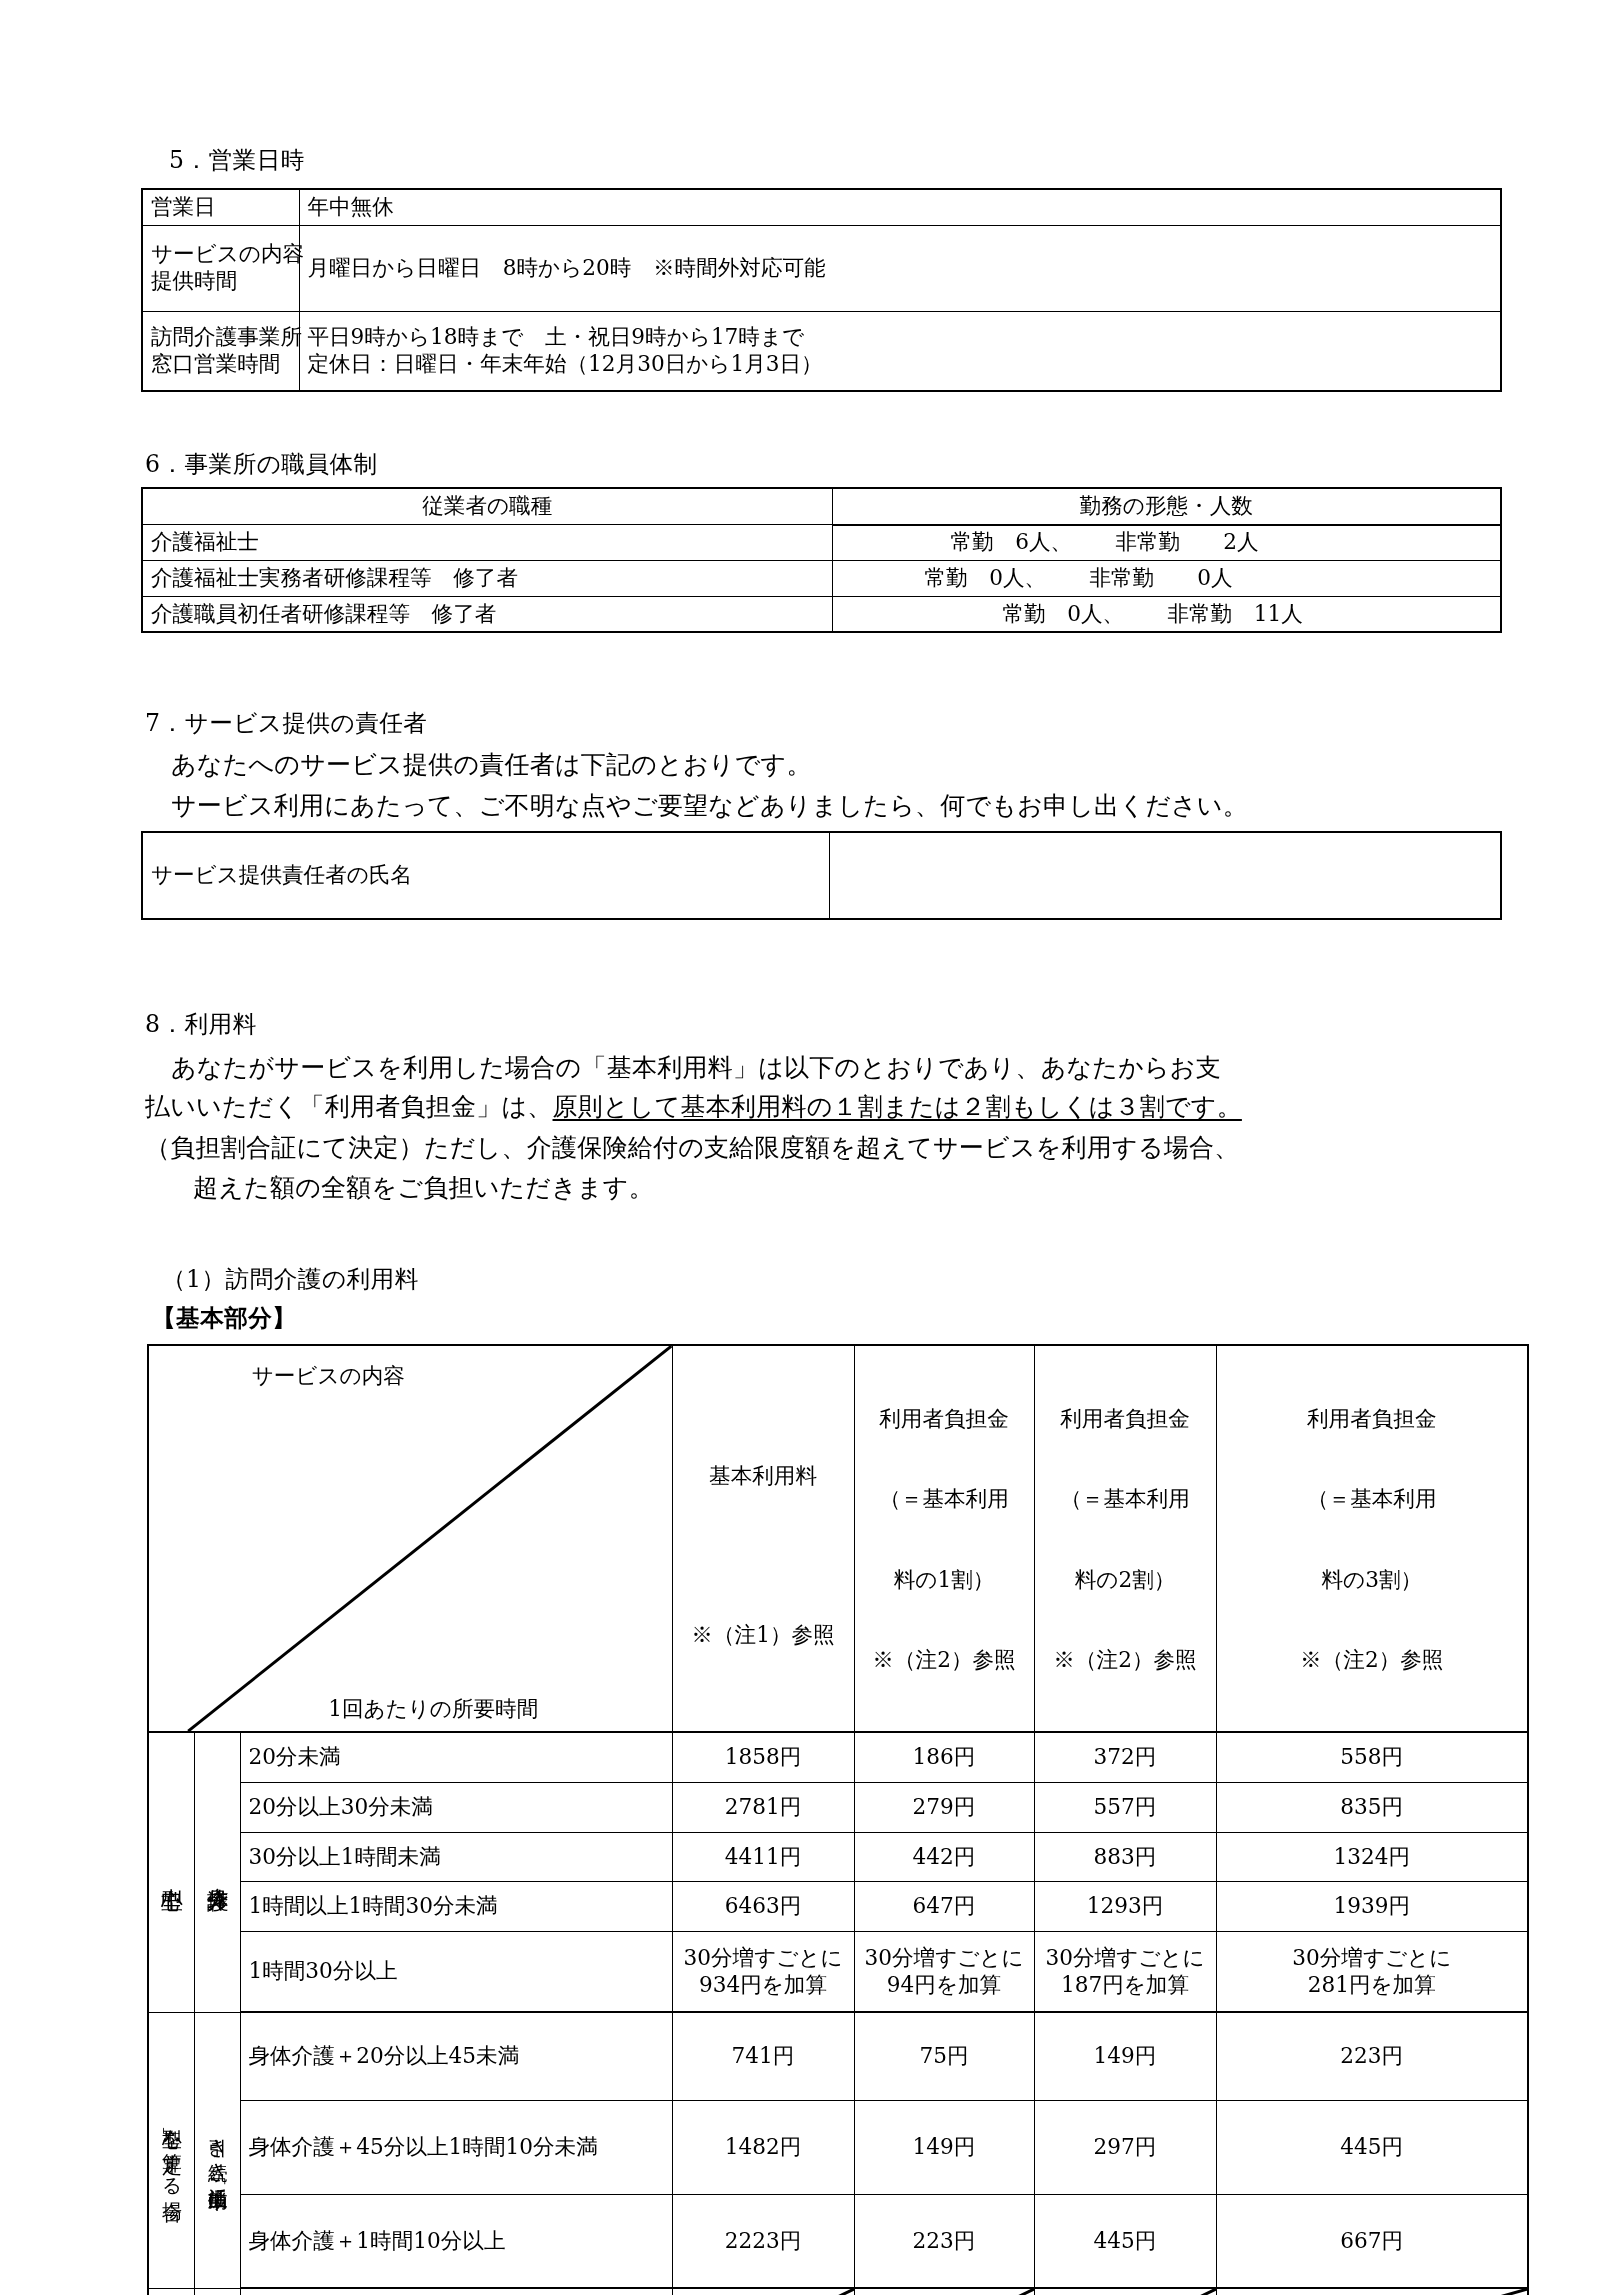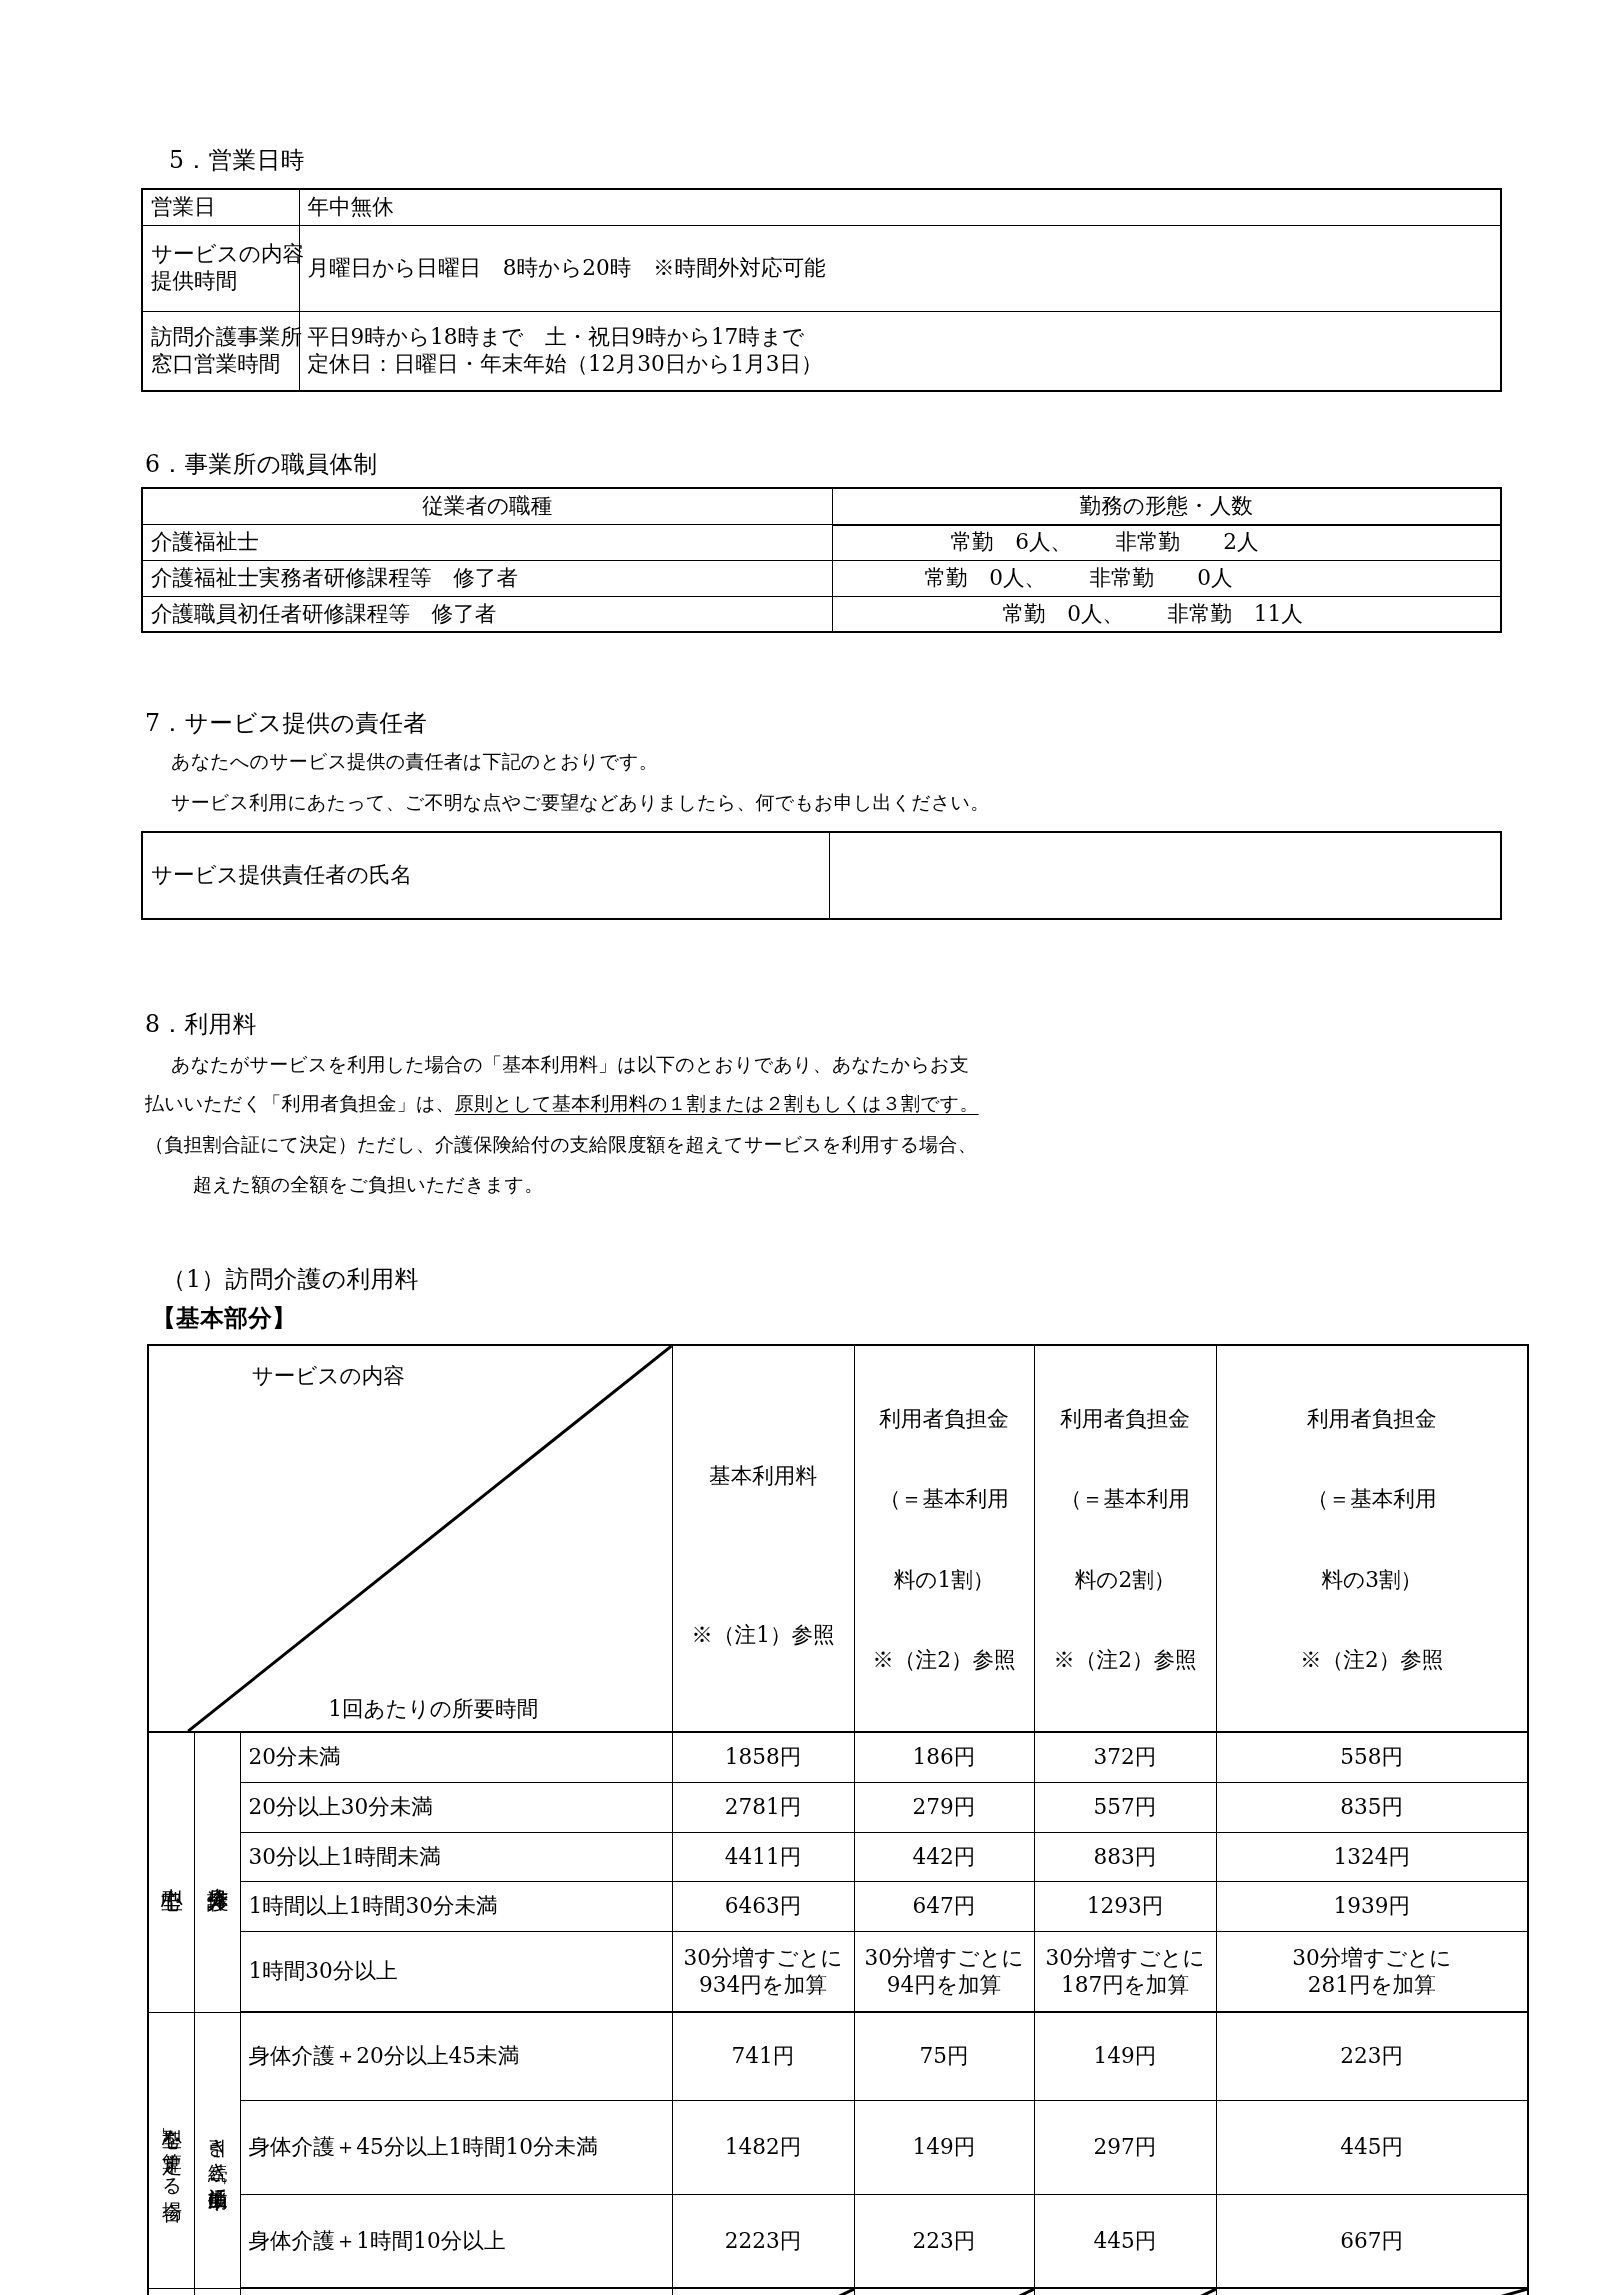--- a/index.html
+++ b/index.html
@@ -19,21 +19,21 @@
     padding:0;
   }
   
   .sec-head{
     font-size:23.6px;
     line-height:1.0;
     letter-spacing:0.02em;
     white-space:pre;
   }
   .para{
-    font-size:19px;
+    font-size:25px;
     line-height:1.28;
     letter-spacing:0.01em;
     white-space:pre;
   }
   .u{ text-decoration:underline; text-underline-offset:3.9px; }
 
   
   table{ border-collapse:collapse; table-layout:fixed; }
   table.doc{ border:2.6px solid #000; }
   table.doc td,table.doc th{

